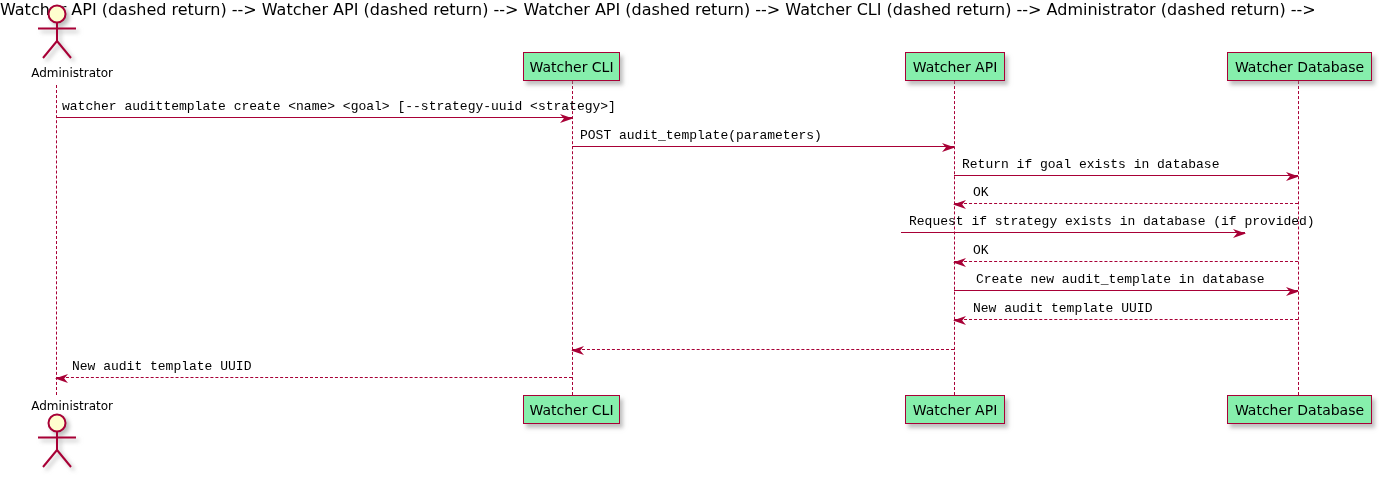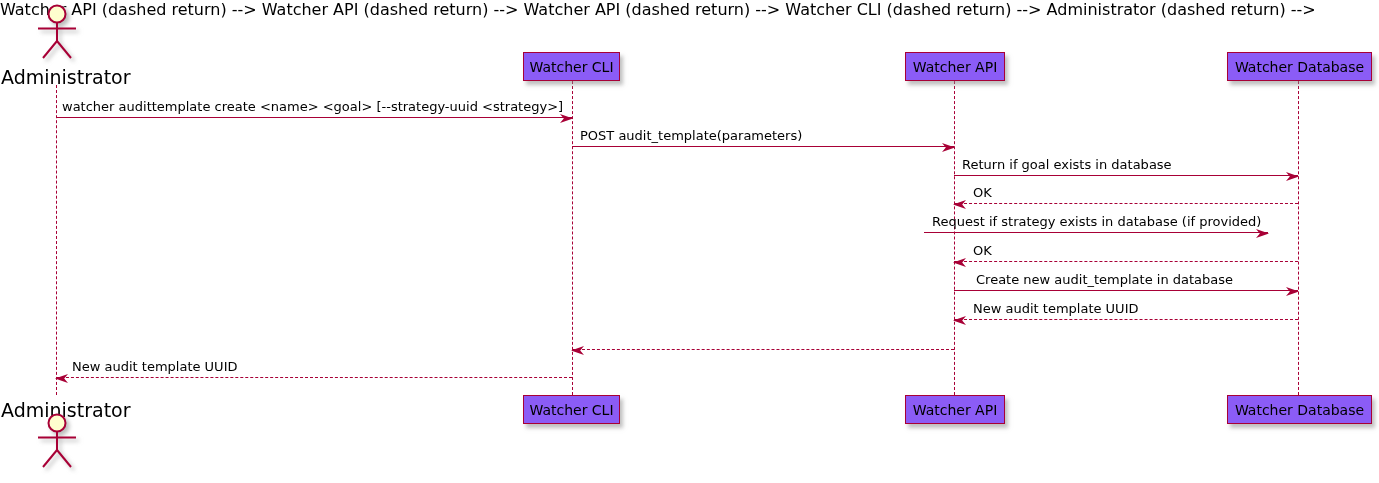--- a/index.html
+++ b/index.html
@@ -17,43 +17,43 @@
   .lifeline {
     position: absolute;
     width: 0;
     border-left: 1px dashed #A80036;
   }
 
   
   .participant {
     position: absolute;
     height: 29px;
-    background: #8b5cf6;
+    background: #86efac;
     border: 1.5px solid #A80036;
     box-sizing: border-box;
     box-shadow: 3px 4px 4px rgba(140,140,140,0.55);
     display: flex;
     align-items: center;
     justify-content: center;
     font-size: 14px;
     white-space: nowrap;
   }
 
   
   .actor-figure { position: absolute; filter: drop-shadow(3px 3px 2px rgba(140,140,140,0.6)); }
   .actor-label {
     position: absolute;
     width: 112px;
-    text-align: left;
-    font-size: 19px;
+    text-align: right;
+    font-size: 12px;
     white-space: nowrap;
   }
 
   
-  .msg { position: absolute; height: 20px; }
+  .msg { position: absolute; height: 20px; font-family: Liberation Mono, monospace; }
   .msg .lbl {
     position: absolute;
     bottom: 4px;
     white-space: nowrap;
     font-size: 13px;
     line-height: 14px;
   }
   .msg .line {
     position: absolute;
     left: 0; right: 0; bottom: 0;
@@ -131,21 +131,21 @@
    Watcher API (dashed return) --&gt;
   <div class="msg dashed" style="left:954px; top:184px; width:344px">
     <div class="lbl" style="left:19px">OK</div>
     <div class="line"></div>
     <svg class="head at-left" viewBox="0 0 13 9">
         <path d="M13,0 L0,4.5 L13,9 L9.2,4.5 Z" fill="#A80036"></path>
       </svg>
   </div>
 
   
-  <div class="msg solid" style="left:924px; top:213px; width:344px">
+  <div class="msg solid" style="left:901px; top:213px; width:344px">
     <div class="lbl" style="left:8px">Request if strategy exists in database (if provided)</div>
     <div class="line"></div>
     <svg class="head at-right" viewBox="0 0 13 9">
         <path d="M0,0 L13,4.5 L0,9 L3.8,4.5 Z" fill="#A80036"></path>
       </svg>
   </div>
 
    Watcher API (dashed return) --&gt;
   <div class="msg dashed" style="left:954px; top:242px; width:344px">
     <div class="lbl" style="left:19px">OK</div>

